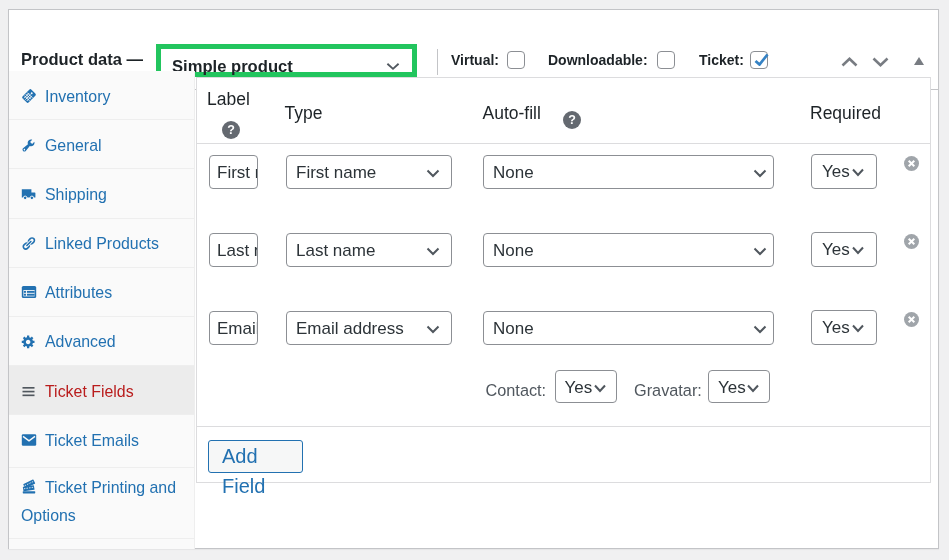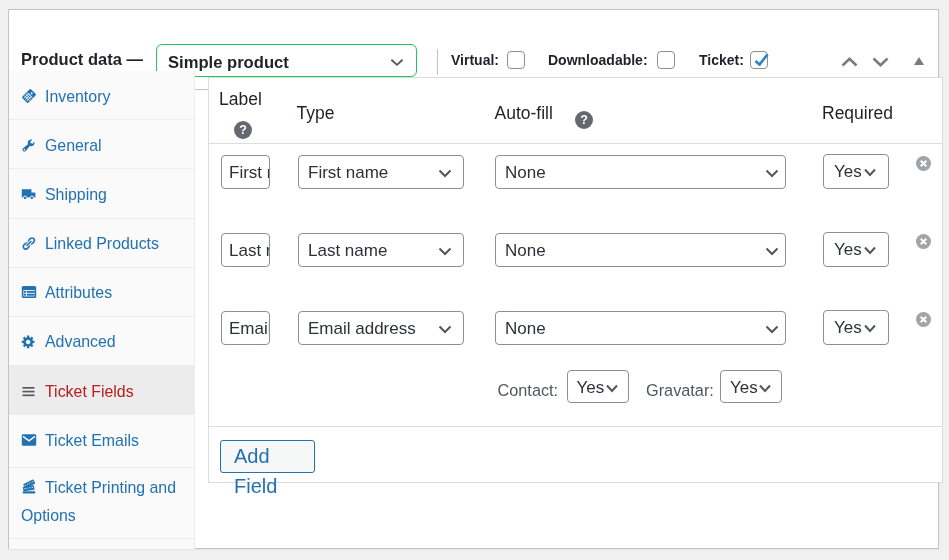--- a/index.html
+++ b/index.html
@@ -2,34 +2,34 @@
 <html><head>
 <meta charset="utf-8">
 <style>
 * { margin:0; padding:0; box-sizing:border-box; }
 html,body { width:949px; height:560px; background:#f0f0f1; font-family:"Liberation Sans",sans-serif; overflow:hidden; }
 #stage { position:relative; width:949px; height:560px; }
 .postbox { position:absolute; left:8px; top:9px; width:931px; height:540px; background:#fff; border:1px solid #c3c4c7; box-shadow:0 1px 1px rgba(0,0,0,.04); }
 
 .pd-head { position:absolute; left:0; top:0; width:929px; height:60px; border-bottom:1px solid #c3c4c7; background:#fff;margin-top:20px; }
 .pd-title { position:absolute; left:12px; top:21px; font-size:16.5px; font-weight:bold; color:#1d2327; line-height:1; }
-.ptype { position:absolute; left:147px; top:14px; width:261px; height:33px; border:1px solid #22c55e; border-radius:6px; background:#fff; }
+.ptype { position:absolute; left:147px; top:14px; width:261px; height:33px; border:5px solid #22c55e; border-radius:0; background:#fff; }
 .ptype .txt { position:absolute; left:11px; top:10px; font-size:16.6px; font-weight:bold; color:#1d2327; line-height:1; }
 .hsep { position:absolute; left:428px; top:19px; width:1px; height:26px; background:#c3c4c7; }
 .hlabel { position:absolute; top:23.2px; font-size:14px; font-weight:bold; color:#1d2327; line-height:1; }
 .hcheck { position:absolute; top:21px; width:18px; height:18px; border:1px solid #8c8f94; border-radius:4px; background:#fff; }
 .chev { position:absolute; }
 
 .tabs { position:absolute; left:0; top:61px; width:186px; height:478px; background:#fafafa; border-right:1px solid #eee; }
 .tabs ul { list-style:none; }
 .tabs li { padding:14.5px 10px 11.7px 12px; line-height:22px; font-size:15.9px; color:#2271b1; border-bottom:1px solid #eee; }
 .tabs li .ic { display:inline-block; width:16px; height:16px; vertical-align:-2px; margin-right:8px; }
 .tabs li.active { background:#ececec; color:#b91c1c; }
 
-.ftable { position:absolute; left:187px; top:67px; width:735px; height:406px; border:1px solid #dcdcde; background:#fff;margin-left:12px; }
+.ftable { position:absolute; left:187px; top:67px; width:735px; height:406px; border:1px solid #dcdcde; background:#fff; }
 .ft-hrow { position:absolute; left:0; top:0; width:733px; height:66px; border-bottom:1px solid #dcdcde; }
 .th { position:absolute; font-size:17.5px; color:#1d2327; line-height:1; }
 .helptip { position:absolute; width:18px; height:18px; }
 .inp { position:absolute; height:34px; border:1px solid #8c8f94; border-radius:4px; background:#fff; font-size:17px; color:#2c3338; overflow:hidden; white-space:nowrap; }
 .inp .t { position:absolute; left:7px; top:7.5px; line-height:1; }
 .sel .t { left:9px; }
 .schev { position:absolute; right:8px; top:13px; width:14px; height:9px; }
 .xbtn { position:absolute; width:15px; height:15px; }
 .clabel { position:absolute; font-size:16.3px; color:#50575e; line-height:1; }
 .ft-foot { position:absolute; left:0; top:348px; width:733px; height:56px; border-top:1px solid #dcdcde; }

